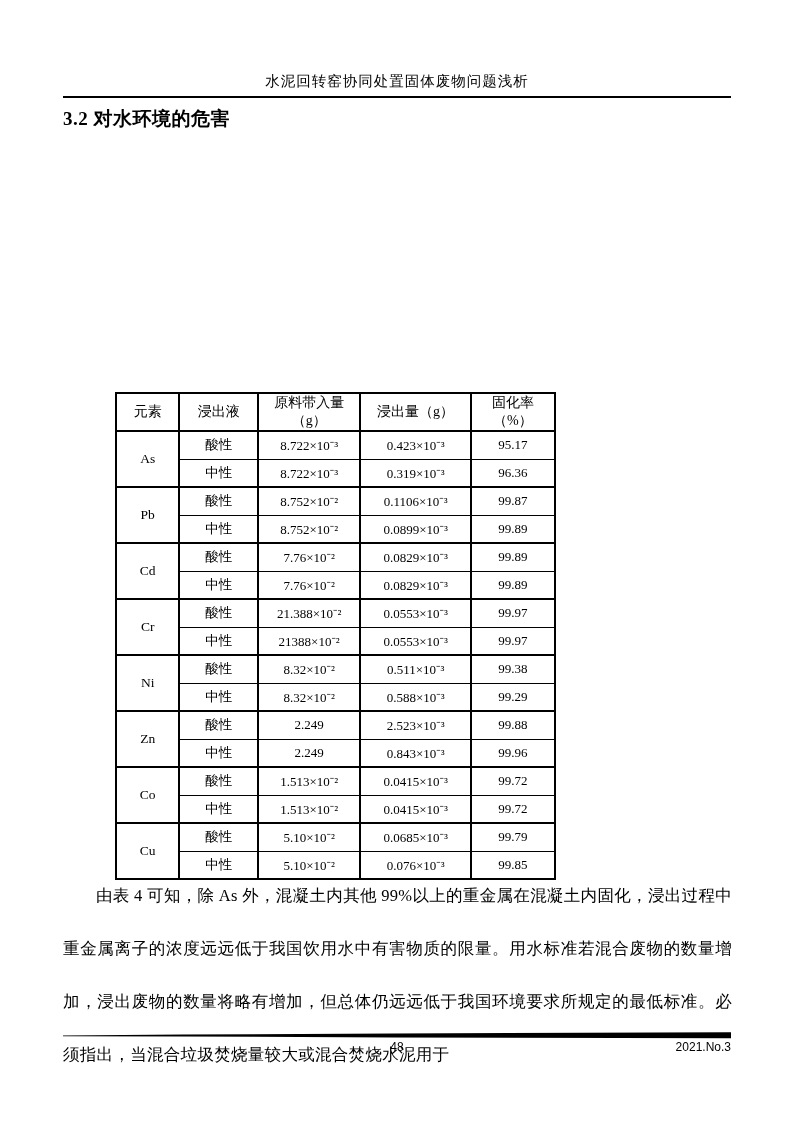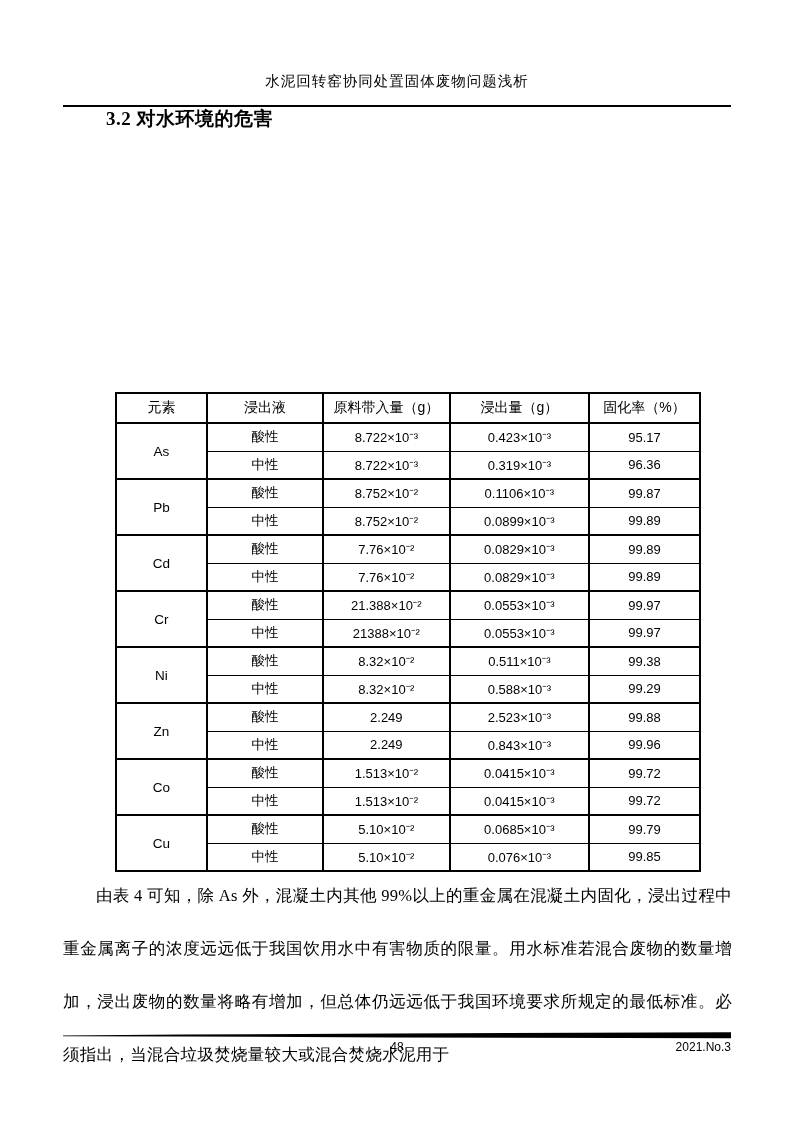--- a/index.html
+++ b/index.html
@@ -15,32 +15,31 @@
     overflow: hidden;
   }
   .running-head {
     position: absolute;
     top: 72px;
     left: 63px;
     width: 668px;
     text-align: center;
     font-size: 14.5px;
     letter-spacing: 1px;
-    padding-bottom: 14px;
+    padding-bottom: 5px;
     border-bottom: 2px solid #000;
   }
   .section-heading {
     position: absolute;
     top: 106px;
     left: 63px;
     width: 668px;
     font-size: 19px;
     font-weight: bold;
     letter-spacing: 0.5px;
-    margin-left: 43px;
   }
   .body-para {
     position: absolute;
     left: 63px;
     width: 669px;
     font-size: 16.5px;
     line-height: 37.2px;
     text-align: justify;
     text-indent: 2em;
     letter-spacing: 0.3px;
@@ -55,23 +54,23 @@
     text-align: center;
     font-size: 14px;
     font-weight: bold;
     font-family: "Liberation Sans", sans-serif;
     letter-spacing: 0.5px;
   }
   table.results {
     position: absolute;
     top: 392px;
     left: 115px;
-    width: 586px;
+    width: 441px;
     border-collapse: collapse;
-    font-family: Liberation Sans, sans-serif;
+    font-family: Liberation Serif, serif;
   }
   table.results th, table.results td {
     border: 2px solid #000;
     text-align: center;
     vertical-align: middle;
     font-weight: normal;
     padding: 0 2px;
   }
   table.results th { height: 30px; font-size: 14px; }
   table.results td { height: 28px; font-size: 13.5px; }

